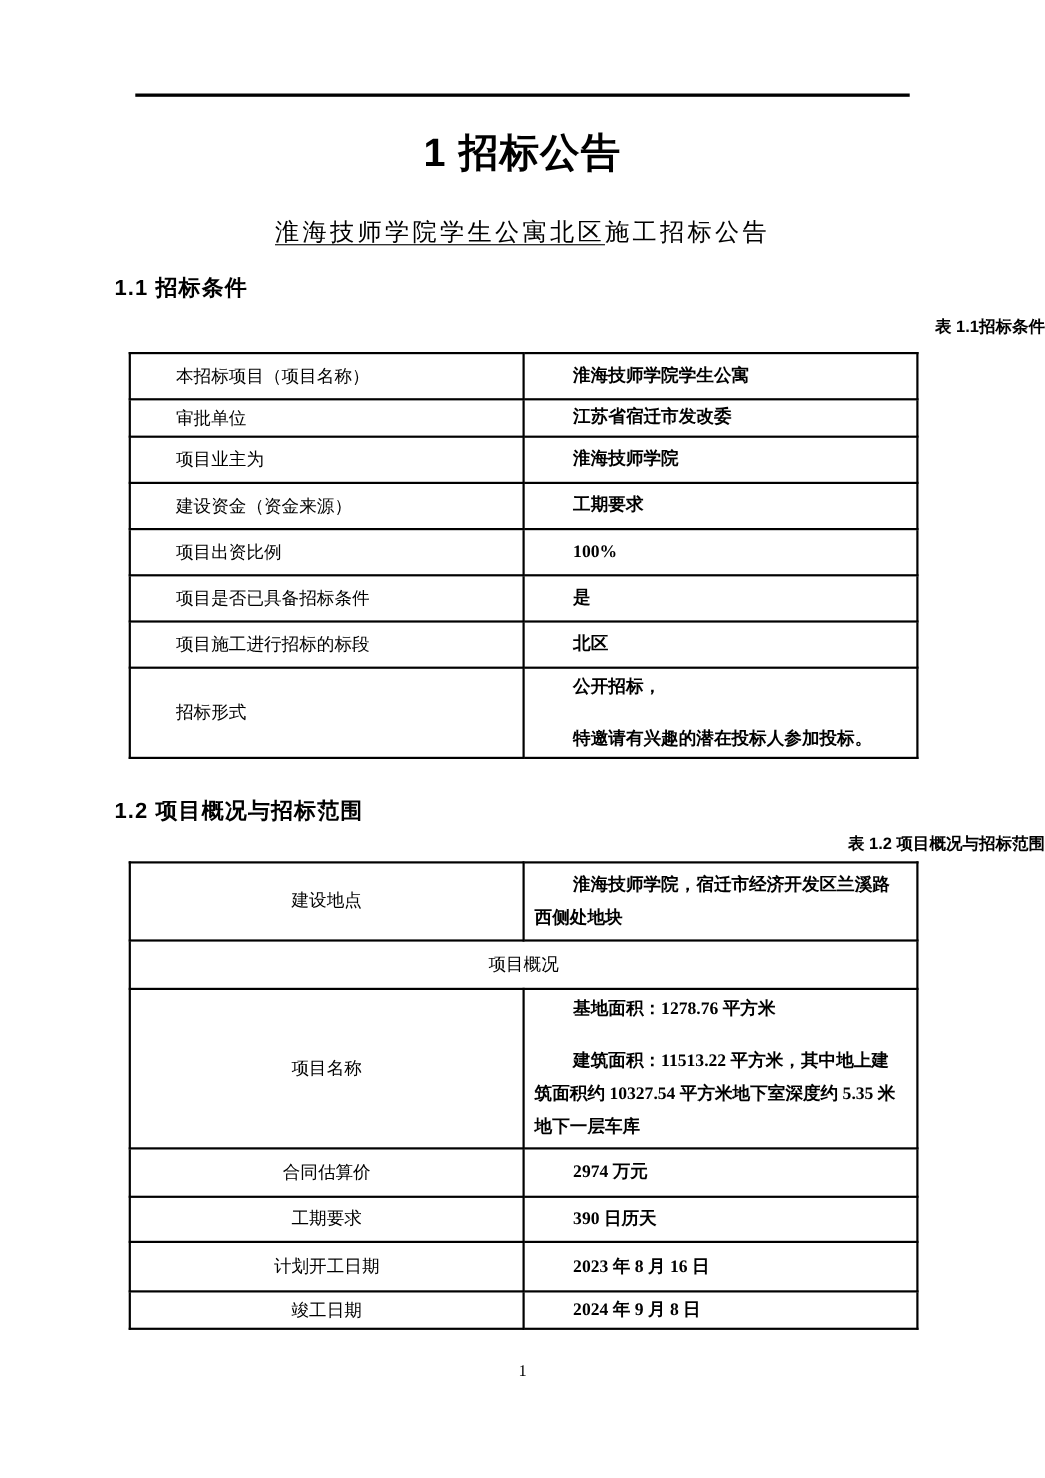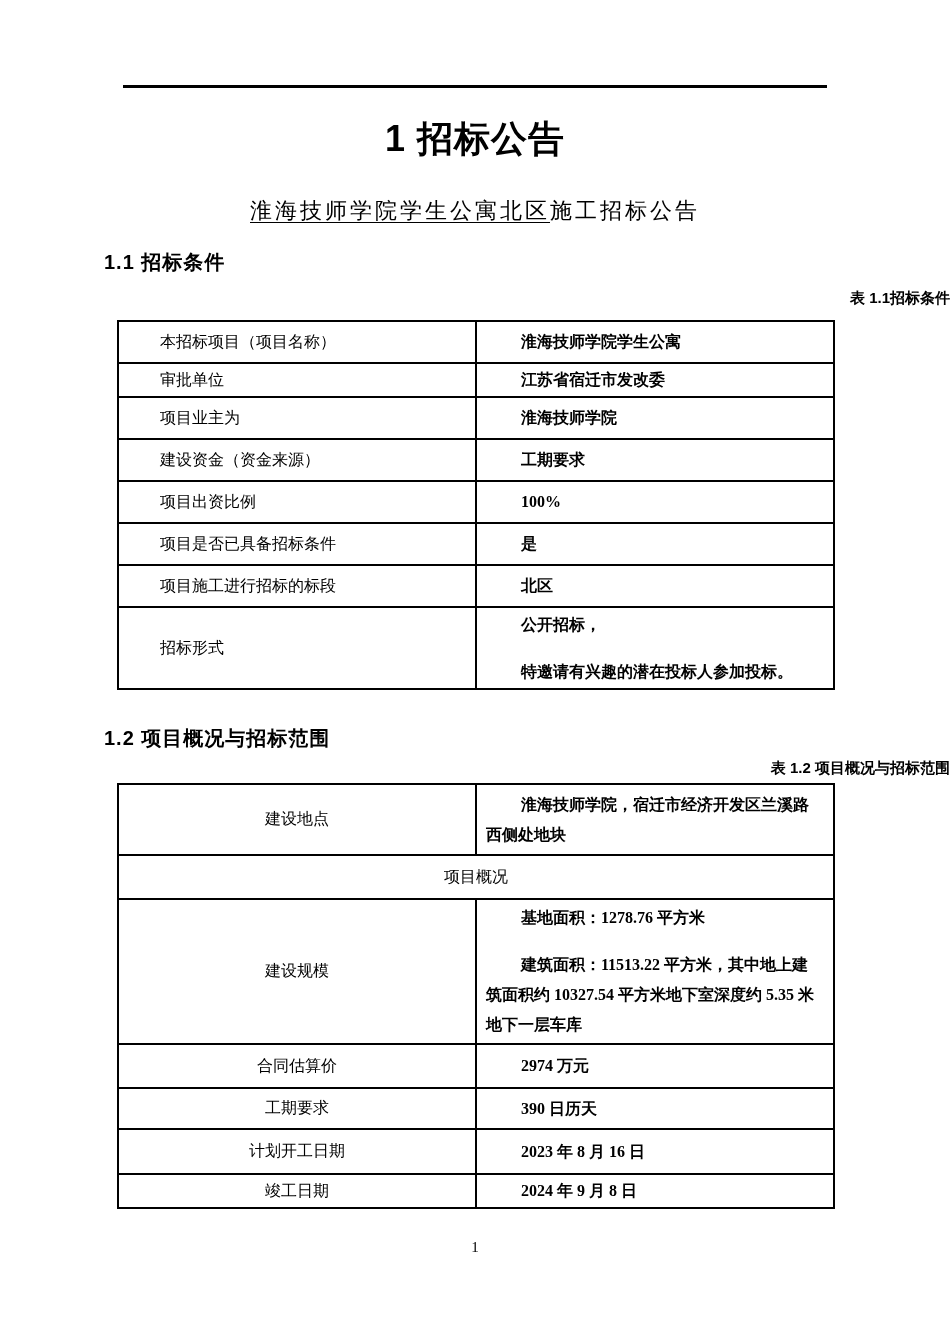--- a/index.html
+++ b/index.html
@@ -170,21 +170,21 @@
           <td class="label-cell label-center">建设地点</td>
           <td class="value-cell">
             <p>淮海技师学院，宿迁市经济开发区兰溪路
 西侧处地块</p>
           </td>
         </tr>
     <tr style="height:44px;">
         <td class="span-header" colspan="2">项目概况</td>
       </tr>
         <tr style="height: 145px;">
-          <td class="label-cell label-center">建设规模</td>
+          <td class="label-cell label-center">项目名称</td>
           <td class="value-cell">
             <p>基地面积：1278.76 平方米</p>
             <p>建筑面积：11513.22 平方米，其中地上建
 筑面积约 10327.54 平方米地下室深度约 5.35 米
 地下一层车库</p>
           </td>
         </tr>
         <tr style="height: 44px;">
           <td class="label-cell label-center">合同估算价</td>
           <td class="value-cell">

